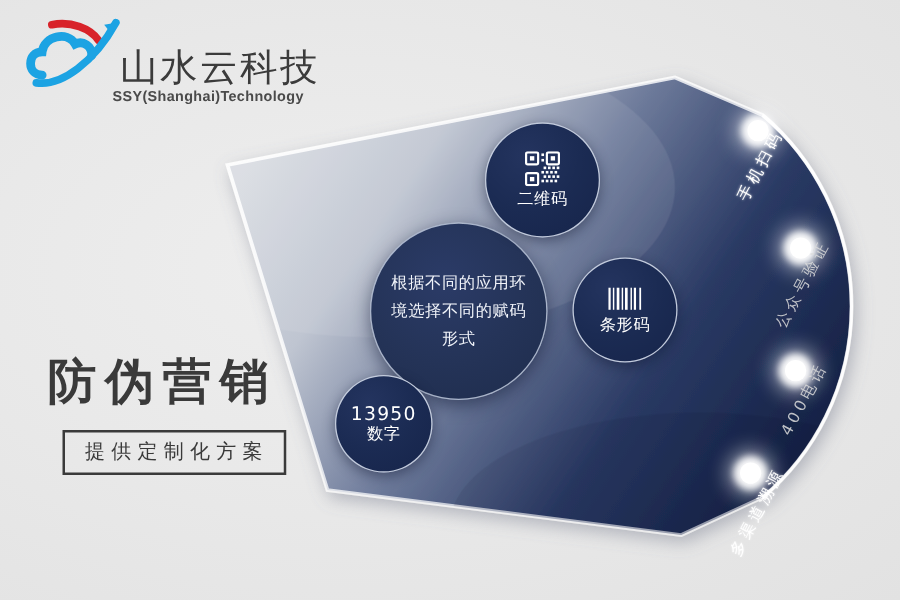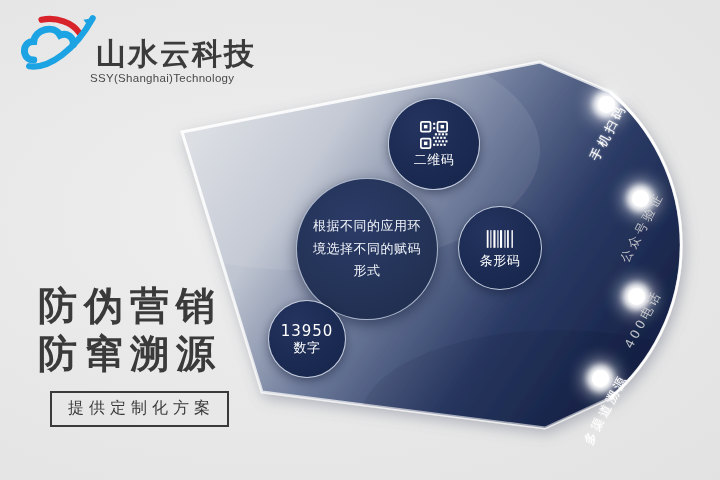--- a/index.html
+++ b/index.html
@@ -13,28 +13,28 @@
     position:absolute; inset:0; width:720px; height:480px;
     background: radial-gradient(ellipse at 38% 45%, #eeeeee 0%, #e9e9e9 45%, #e2e2e2 100%);
     overflow:hidden;
   }
 
   
   .logo { position:absolute; left:18px; top:12px; width:215px; height:75px; }
   .logo-mark { position:absolute; left:0; top:0; width:78px; height:62px; }
   .logo-cn {
     position:absolute; left:78px; top:22px;
-    font-size:30px; font-weight:700; letter-spacing:2px;
+    font-size:30px; font-weight:400; letter-spacing:2px;
     color:#3b3b3b;
     font-family:"DejaVu Sans","Liberation Sans",sans-serif;
     white-space:nowrap;
   }
   .logo-en {
     position:absolute; left:72px; top:60px;
-    font-size:11.5px; font-weight:400; letter-spacing:.3px;
+    font-size:11.5px; font-weight:700; letter-spacing:.3px;
     color:#4a4a4a; white-space:nowrap;
   }
 
   
   .headline { position:absolute; left:38px; top:282px; }
   .hl-line {
     font-size:39px; font-weight:700; color:#3a3a3a;
     letter-spacing:7px; line-height:1.22;
     font-family:"DejaVu Sans","Liberation Sans",sans-serif;
     white-space:nowrap;
@@ -158,21 +158,20 @@
       <path d="M30 10 C50 6 70 14 78 26" fill="none" stroke="#D8232A" stroke-width="8" stroke-linecap="round"></path>
       <path d="M14 70 C40 74 74 48 96 8" fill="none" stroke="#1CA3E3" stroke-width="8" stroke-linecap="round"></path>
       <path d="M96 8 L84 10 L92 20 Z" fill="#1CA3E3"></path>
     </svg>
     <div class="logo-cn">山水云科技</div>
     <div class="logo-en">SSY(Shanghai)Technology</div>
   </div>
 
   <div class="headline">
     <div class="hl-line">防伪营销</div>
-    <div class="hl-line">防窜溯源</div>
     <div class="sub-box">
       <span>提供定制化方案</span>
     </div>
   </div>
 
   <div id="node-center">
     <p>根据不同的应用环境选择不同的赋码形式</p>
   </div>
 
 

